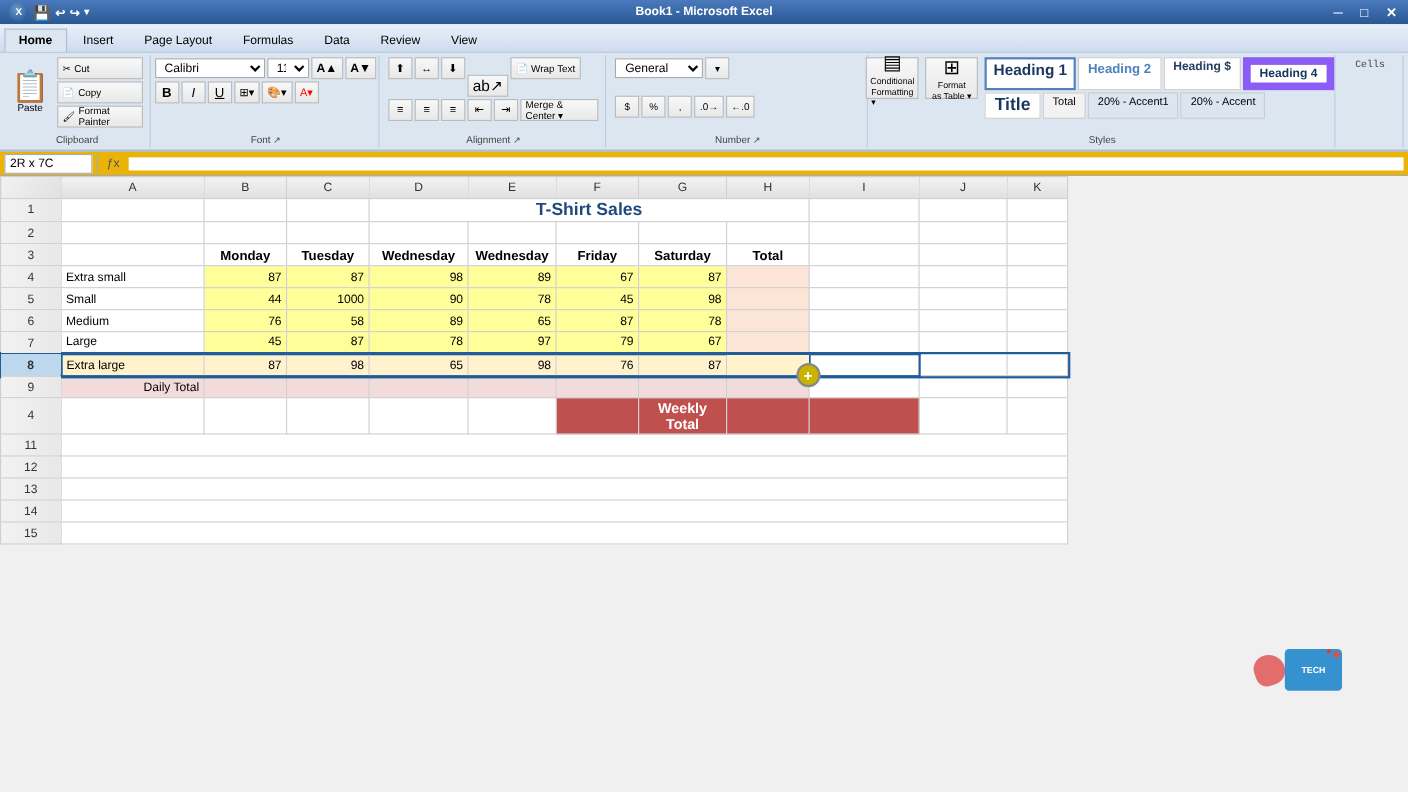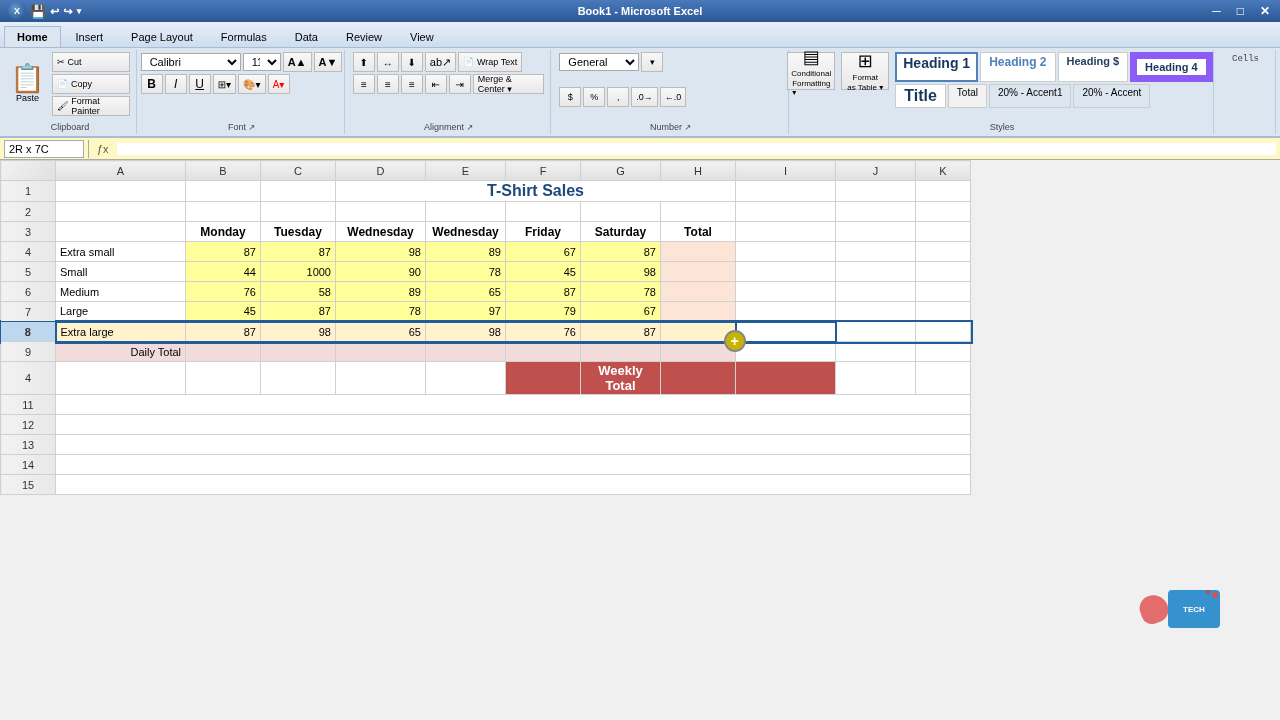--- a/index.html
+++ b/index.html
@@ -129,21 +129,21 @@
       background: #f2f2f2;
     }
     .style-20accent {
       font-size: 10px;
       border: 1px solid #ccc;
       background: #dce6f1;
     }
 
     
     .formula-bar {
-      background: #fef9c3;
+      background: #eab308;
       border-bottom: 1px solid #aaa;
       display: flex;
       align-items: center;
       height: 22px;
       padding: 0 4px;
       gap: 4px;
     }
     .name-box {
       width: 80px;
       border: 1px solid #aaa;
@@ -359,21 +359,21 @@
       </div>
       <span class="ribbon-group-label">Font <span style="font-size:8px;">↗</span></span>
     </div>
 
     <div class="ribbon-group" style="min-width:120px;">
       <div class="ribbon-group-content" style="flex-direction:column;gap:2px;">
         <div style="display:flex;gap:2px;">
           <div class="toolbar-btn">⬆</div>
           <div class="toolbar-btn">↔</div>
           <div class="toolbar-btn">⬇</div>
-          <div class="toolbar-btn" style="font-size:11px;">ab↗</div>
+          <div class="toolbar-btn" style="font-size:14px;margin-top:16px;">ab↗</div>
           <div class="toolbar-btn" style="font-size:9px;">📄 Wrap Text</div>
         </div>
         <div style="display:flex;gap:2px;">
           <div class="toolbar-btn">≡</div>
           <div class="toolbar-btn">≡</div>
           <div class="toolbar-btn">≡</div>
           <div class="toolbar-btn">⇤</div>
           <div class="toolbar-btn">⇥</div>
           <div class="toolbar-btn" style="font-size:9px;">Merge &amp; Center ▾</div>
         </div>

